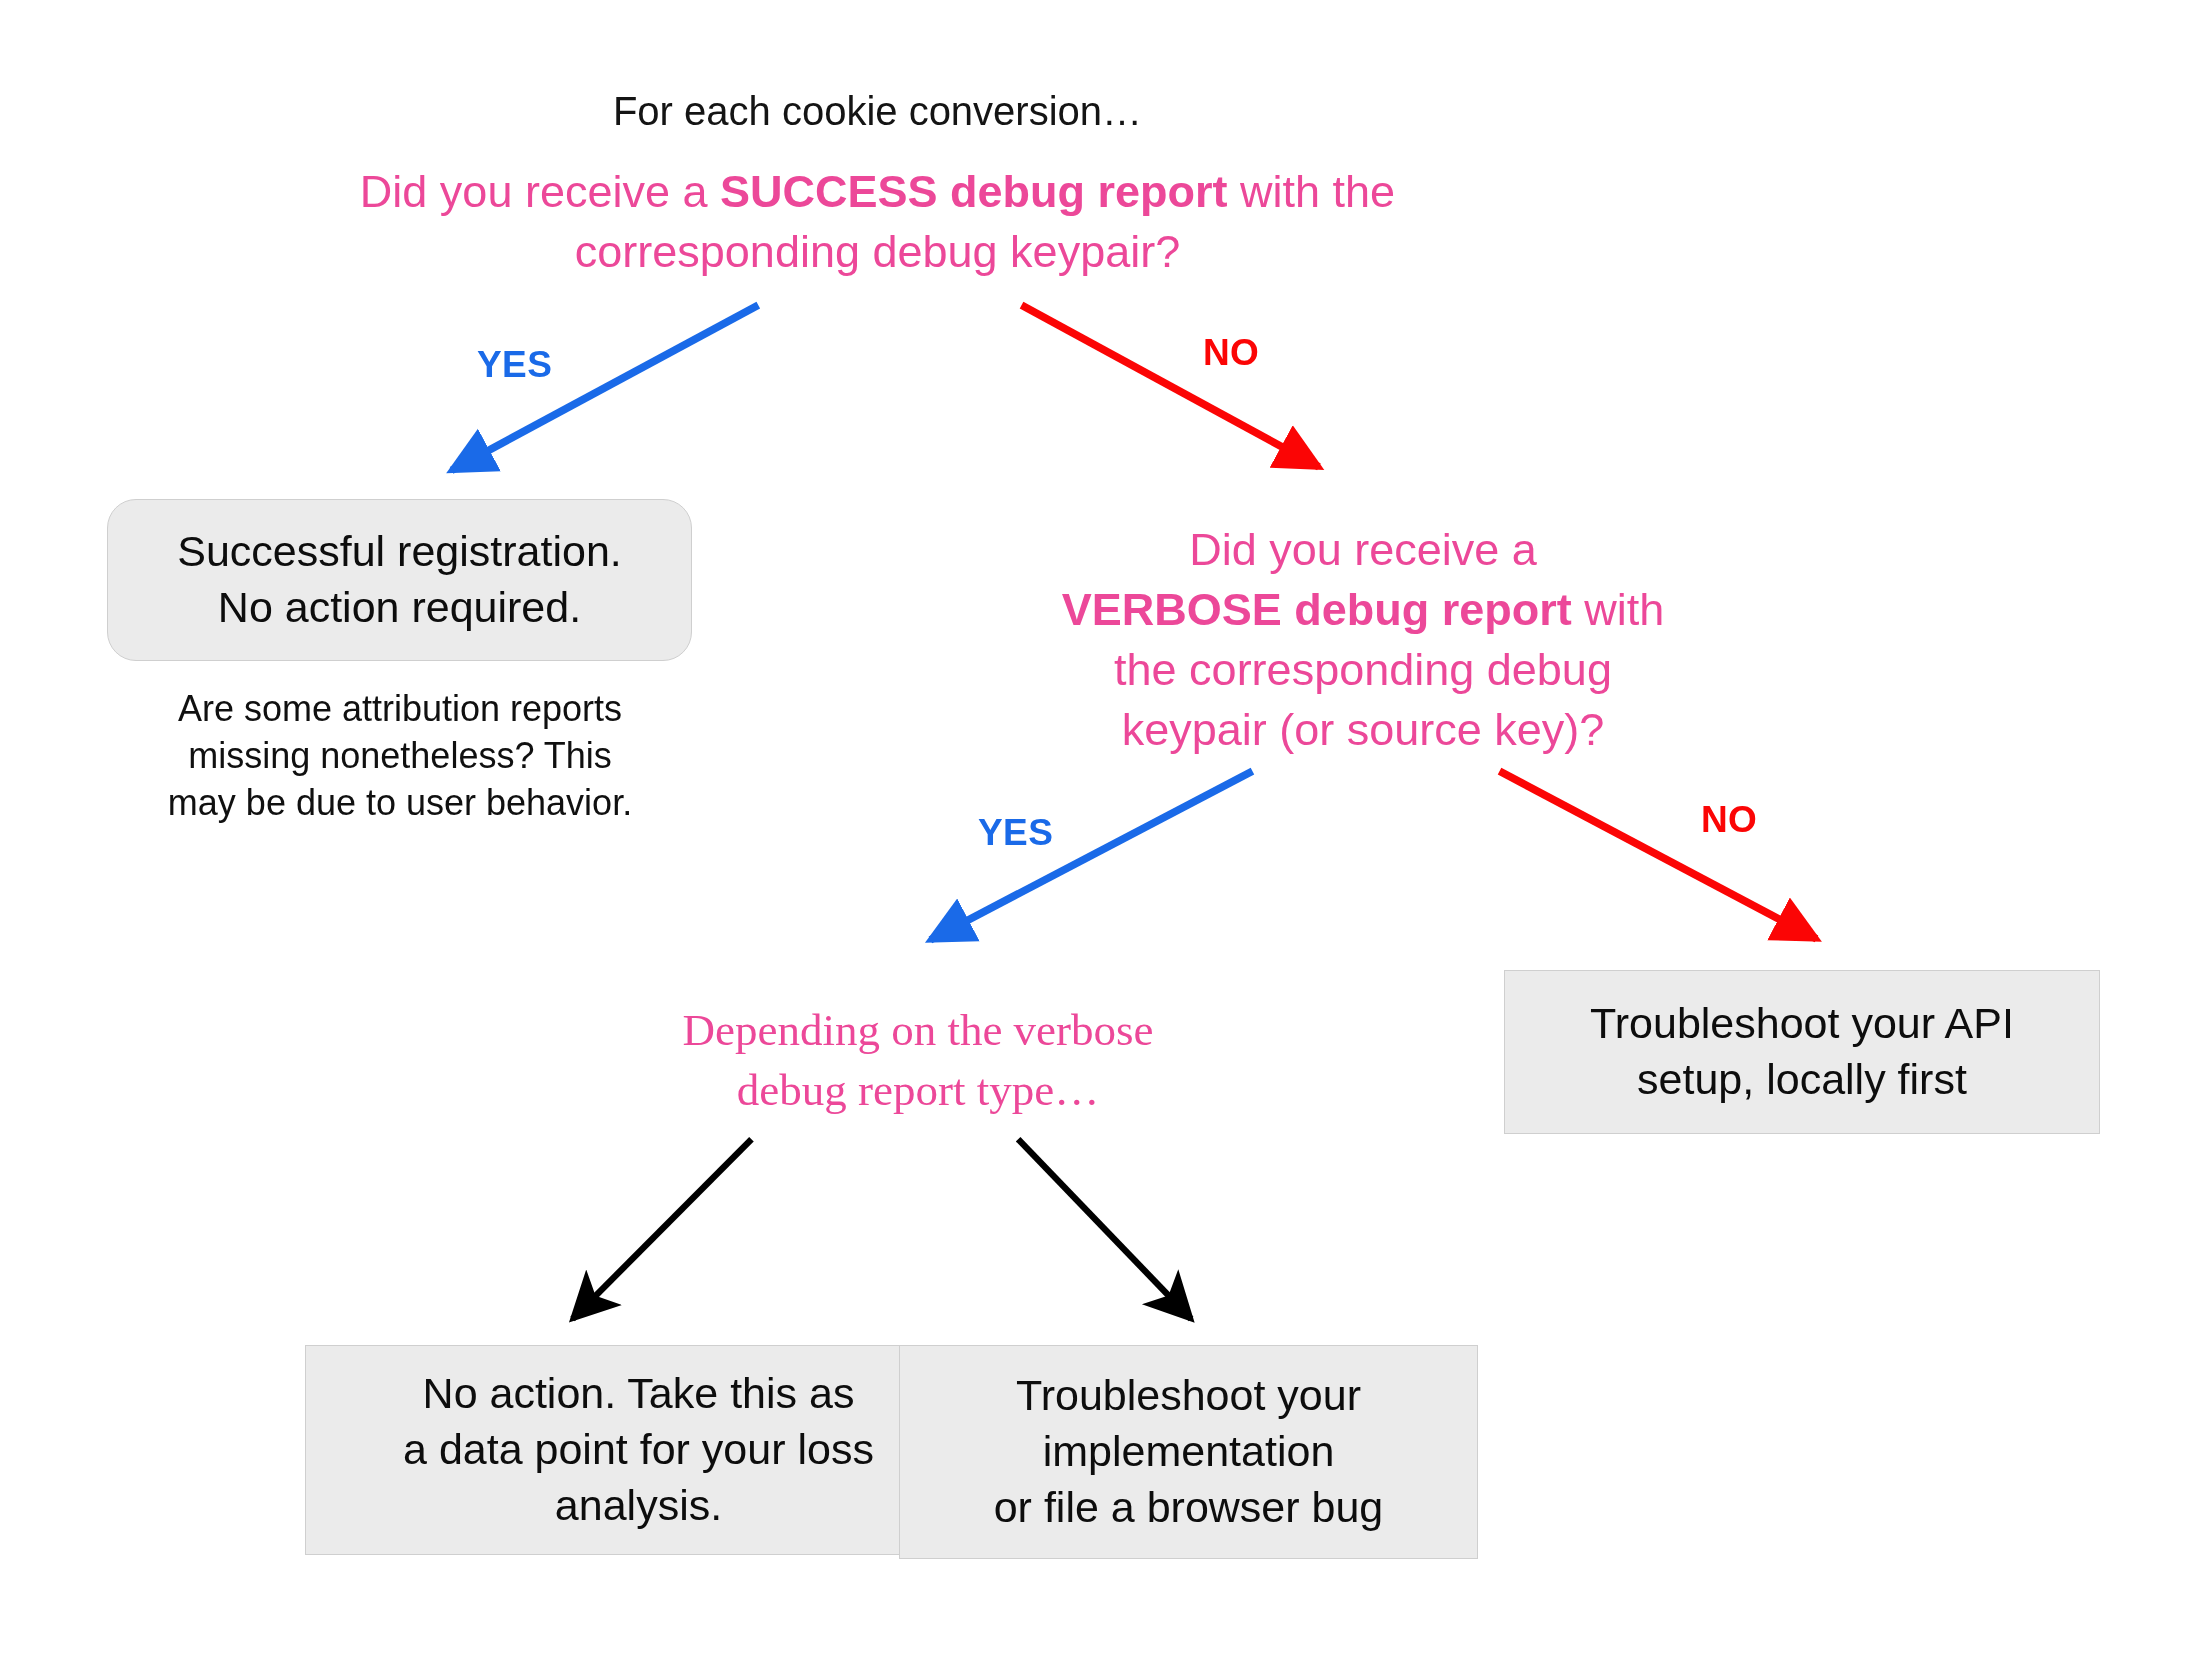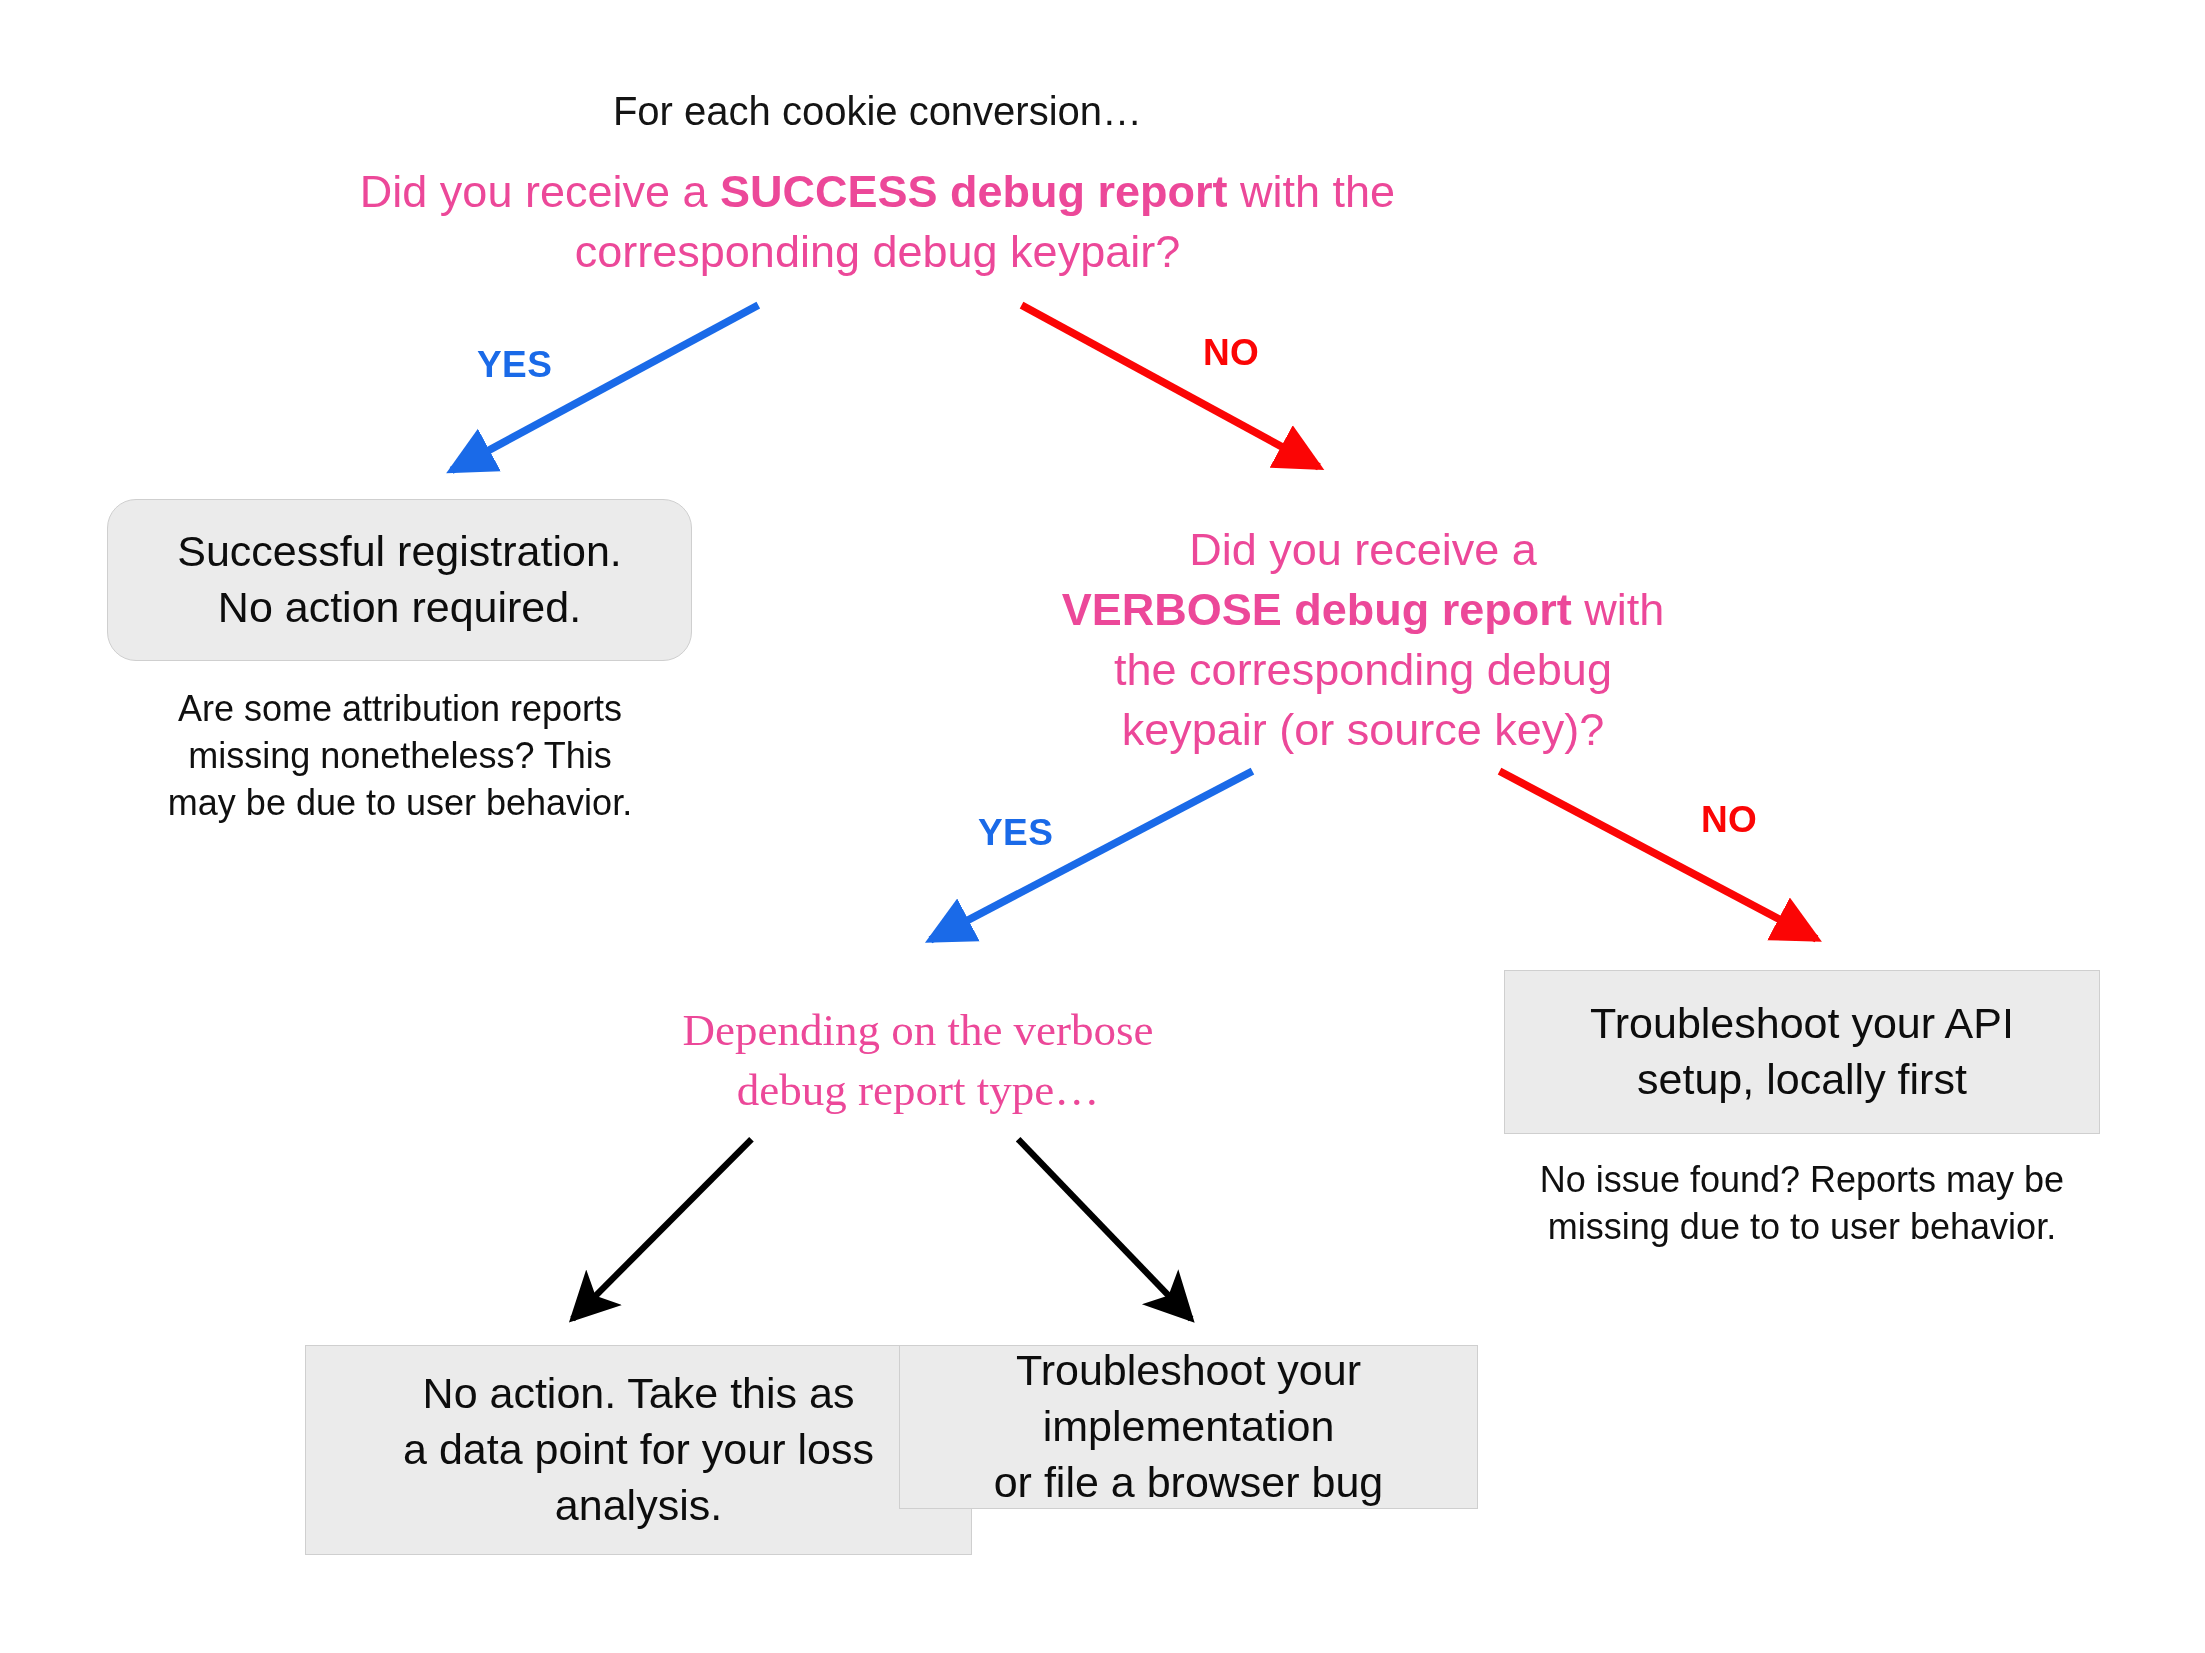--- a/index.html
+++ b/index.html
@@ -126,25 +126,23 @@
 <b>VERBOSE debug report</b><span> with
 the corresponding debug
 keypair (or source key)?</span></div>
 
   <div class="txt q-body" style="left:620px; top:1001px; width:596px;font-family:Liberation Serif, serif;">Depending on the verbose
 debug report type…</div>
 
   <div class="node-box" style="left:1504px; top:970px; width:596px; height:164px;">Troubleshoot your API
 setup, locally first</div>
 
-  <div class="txt caption" style="left:1461px; top:1157px; width:682px;">No issue found? Reports may be
-missing due to to user behavior.</div>
 
   <div class="node-box" style="left:305px; top:1345px; width:667px; height:210px;">No action. Take this as
 a data point for your loss
 analysis.</div>
 
-  <div class="node-box" style="left:899px; top:1345px; width:579px; height:164px;">Troubleshoot your
+  <div class="node-box" style="left:899px; top:1345px; width:579px; height:214px;">Troubleshoot your
 implementation
 or file a browser bug</div>
 
 </div>
 
 
 </body></html>

